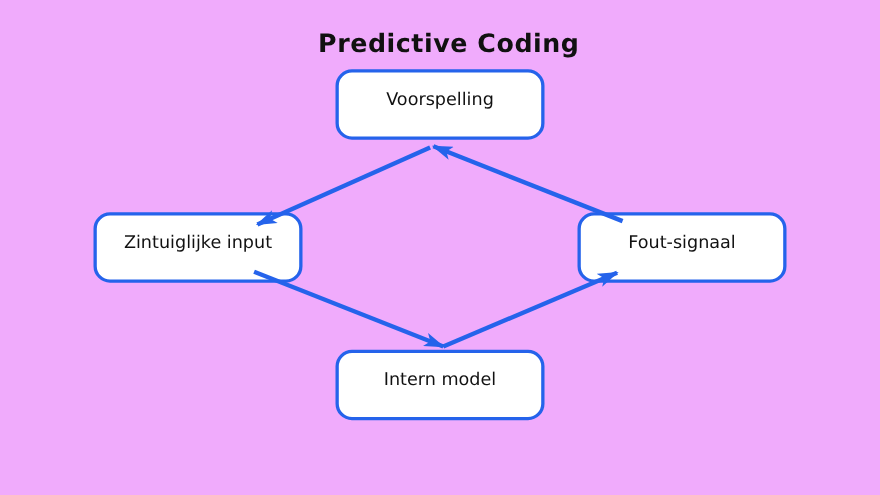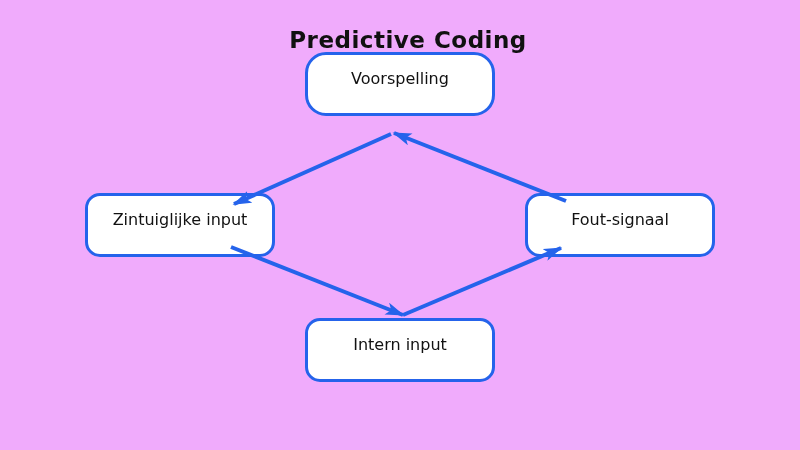--- a/index.html
+++ b/index.html
@@ -39,21 +39,21 @@
     display: flex;
     align-items: center;
     justify-content: center;
   }
   .node .node-label {
     font-size: 16px;
     color: #111111;
     transform: translateY(-6px);
     white-space: nowrap;
   }
-  .node.pos-top    { left: 305px; top: 52px; border-radius: 21px;  }
+  .node.pos-top    { left: 305px; top: 63px;  }
   .node.pos-left   { left: 85px;  top: 193px; align-items: center; }
   .node.pos-right  { left: 525px; top: 193px; justify-content: center; }
   .node.pos-bottom { left: 305px; top: 318px; }
   .edges-layer {
     position: absolute;
     left: 0;
     top: 0;
     width: 800px;
     height: 450px;
     pointer-events: none;
@@ -77,21 +77,21 @@
 
   <div class="node pos-left">
     <span class="node-label">Zintuiglijke input</span>
   </div>
 
   <div class="node pos-right">
     <span class="node-label">Fout-signaal</span>
   </div>
 
   <div class="node pos-bottom">
-    <span class="node-label">Intern input</span>
+    <span class="node-label">Intern model</span>
   </div>
 
   <svg class="edges-layer" viewBox="0 0 800 450" xmlns="http://www.w3.org/2000/svg" aria-hidden="true">
     <defs>
       <marker id="arrowhead" viewBox="0 0 12 8" refX="11" refY="4" markerWidth="19" markerHeight="13" orient="auto" markerUnits="userSpaceOnUse">
         <path d="M0,0 L12,4 L0,8 L3,4 Z" fill="#2563eb"></path>
       </marker>
     </defs>
     <line class="edge" marker-end="url(#arrowhead)" x1="391" y1="134" x2="234" y2="204"></line>
     <line class="edge" marker-end="url(#arrowhead)" x1="231" y1="247" x2="403" y2="315"></line>

